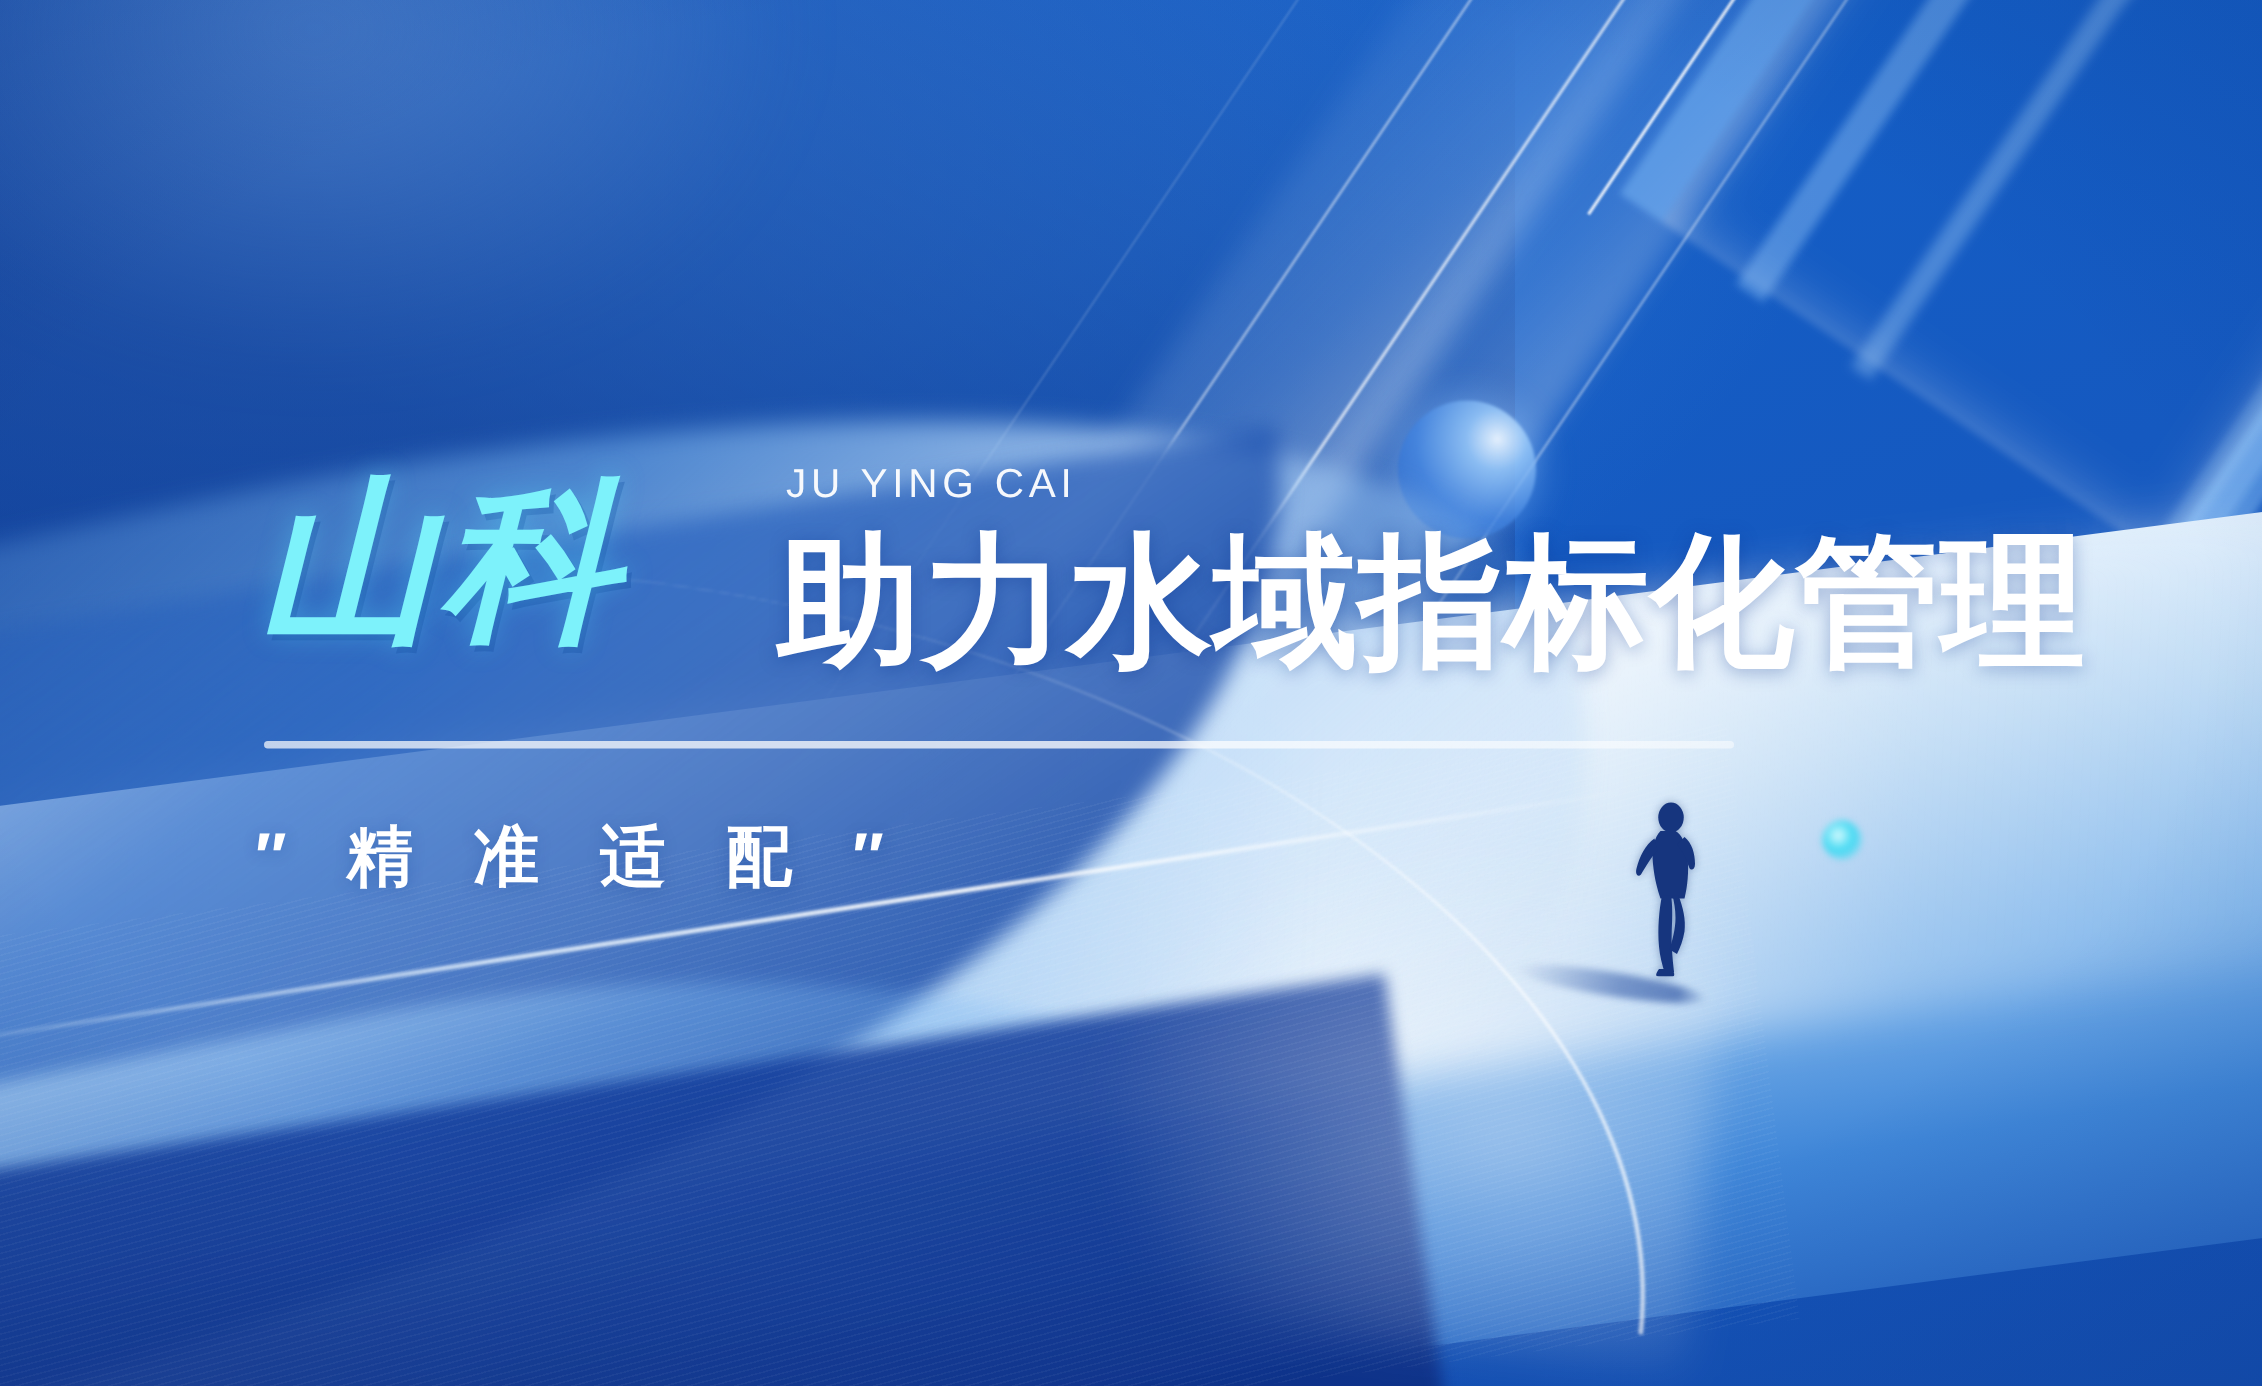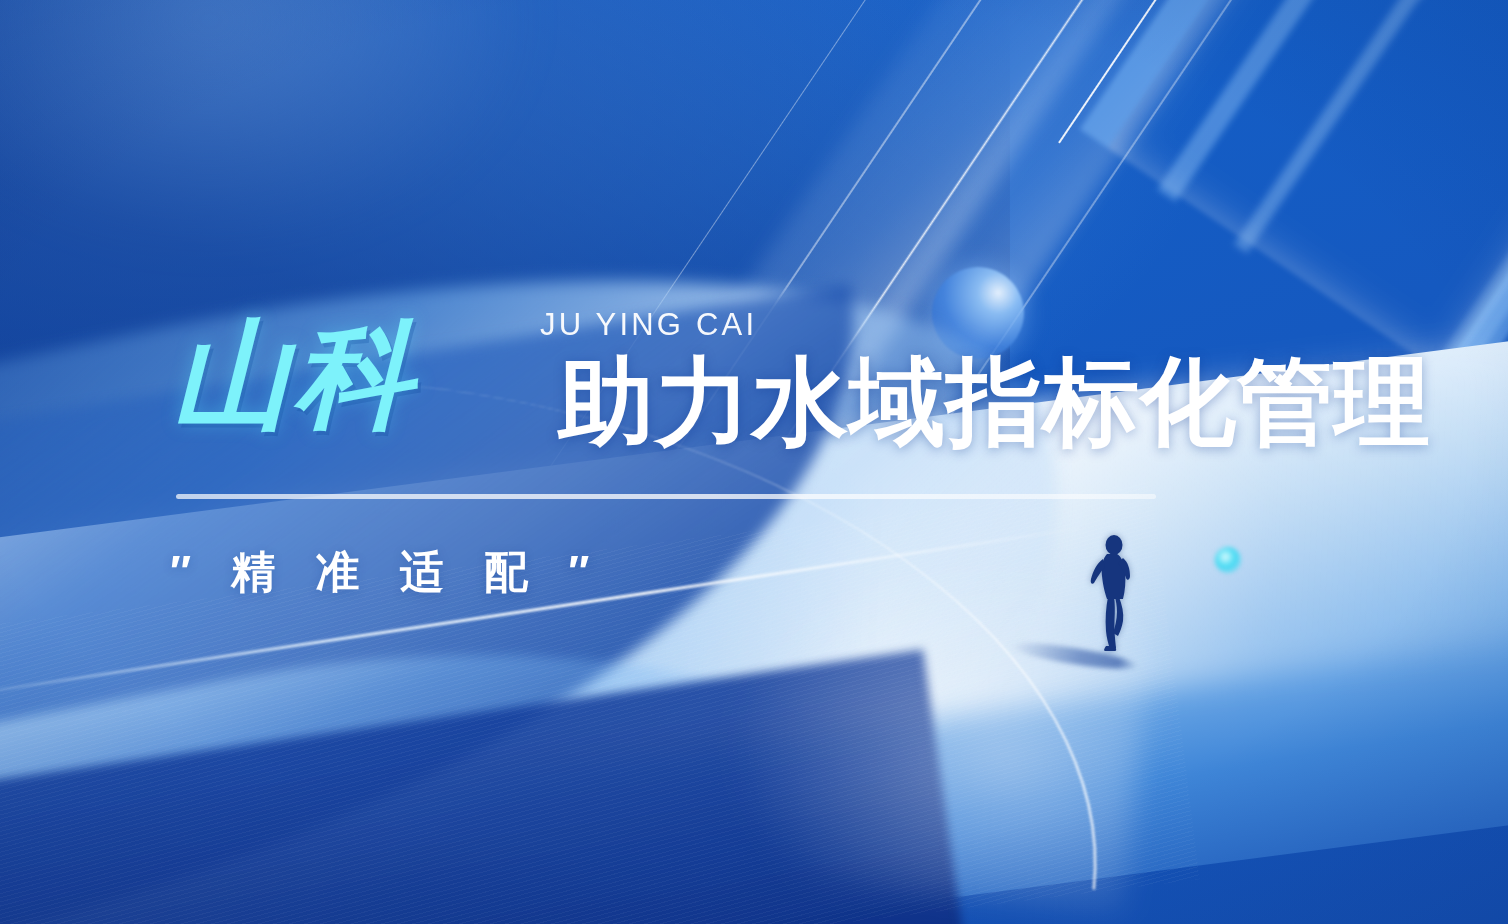--- a/index.html
+++ b/index.html
@@ -271,38 +271,36 @@
     font-weight:bold;
     font-style:italic;
     letter-spacing:4px;
     color:#7df2fb;
     text-shadow:0 0 18px rgba(90,230,255,.35), 3px 4px 0 rgba(12,60,150,.28);
     white-space:nowrap;
   }
 
   .pinyin{
     position:absolute; left:524px; top:307px;
-    font-size:31px;
+    font-size:27px;
     letter-spacing:3.2px;
     color:#ffffff;
     opacity:.95;
     white-space:nowrap;
-    margin-left:16px;
   }
 
   .headline{
     position:absolute; left:518px; top:352px;
     font-size:96px;
     line-height:100px;
     font-weight:bold;
     letter-spacing:1px;
     color:#ffffff;
     text-shadow:0 2px 12px rgba(10,50,140,.35);
     white-space:nowrap;
-    margin-left:40px;
   }
 
   .divider{
     position:absolute; left:176px; top:494px;
     width:980px; height:5px;
     background:linear-gradient(90deg, rgba(255,255,255,.78) 0%, rgba(255,255,255,.86) 55%, rgba(255,255,255,.55) 100%);
     border-radius:3px;
     opacity:.9;
   }
 

